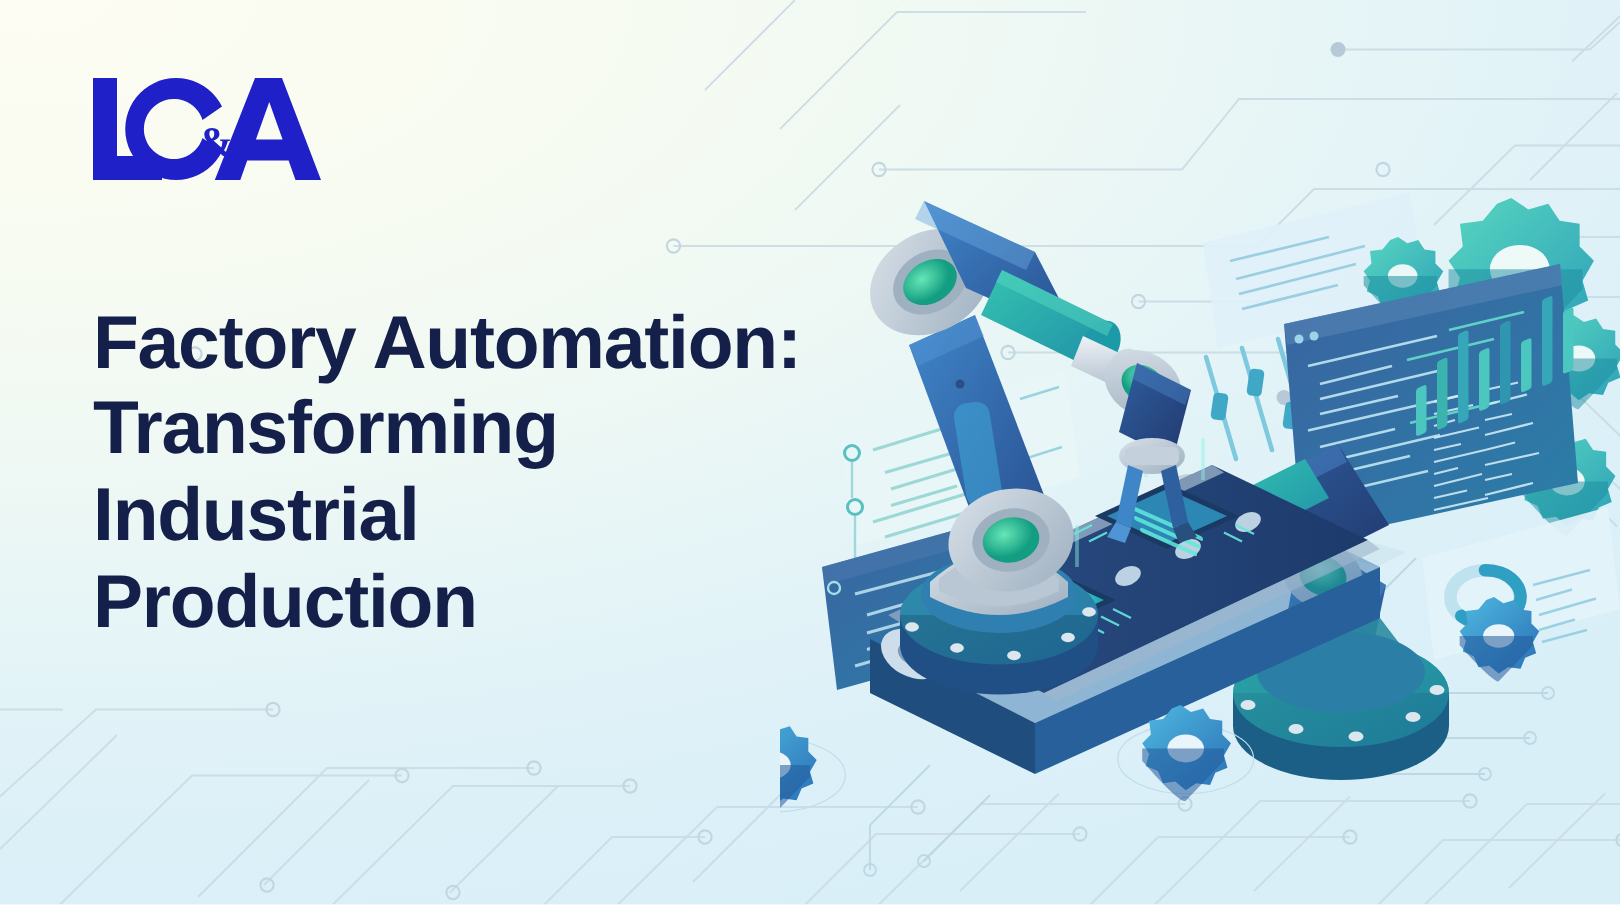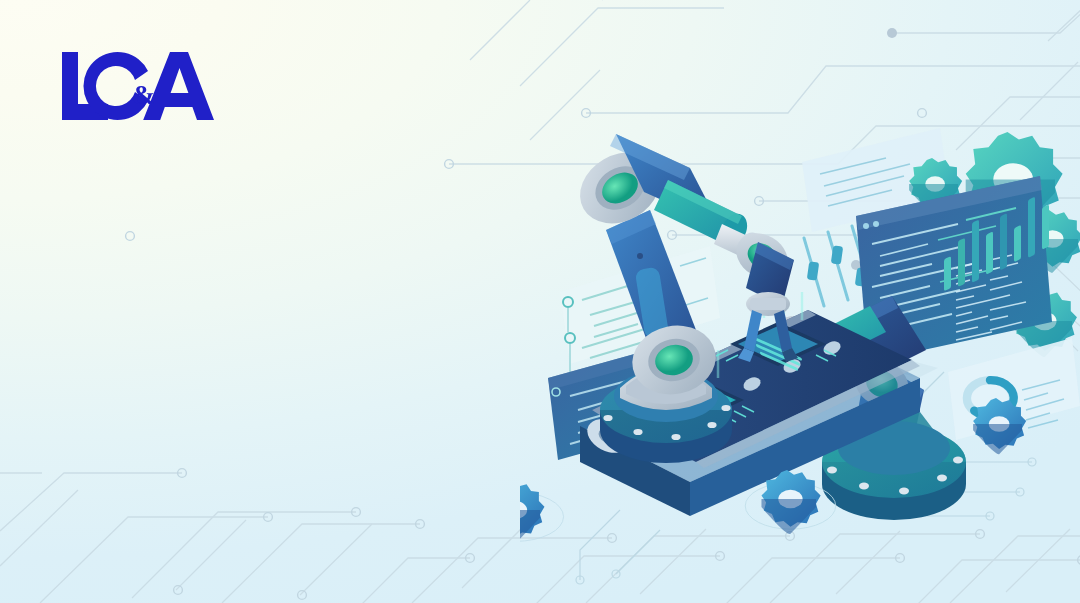--- a/index.html
+++ b/index.html
@@ -147,20 +147,21 @@
           <path d="M92 24 a34 34 0 1 0 0 30 l-13 -9 a20 20 0 1 1 0 -12 z" transform="translate(-2,-1)"></path>
 
           <path d="M124 4 h18 l26 68 h-17 l-4.6 -13 h-27.6 l-4.6 13 h-17 z
                    M124.6 45 h17.8 l-8.9 -25 z" transform="translate(-12,0)"></path>
         </g>
 
         <text x="74" y="56" font-family="'Liberation Serif', serif" font-size="28" font-weight="bold" fill="#2020c8">&amp;</text>
       </svg>
     </div>
 
+    <h1 class="headline">Factory Automation: Transforming Industrial Production</h1>
   </div>
 
   <div class="illustration">
     <svg viewBox="0 0 560 493" xmlns="http://www.w3.org/2000/svg">
       <defs>
         <linearGradient id="armTeal" x1="0" y1="0" x2="1" y2="1">
           <stop offset="0%" stop-color="#35c3b0"></stop>
             <stop offset="100%" stop-color="#1f8fa8"></stop>
         </linearGradient>
         <linearGradient id="armBlue" x1="0" y1="0" x2="1" y2="1">

